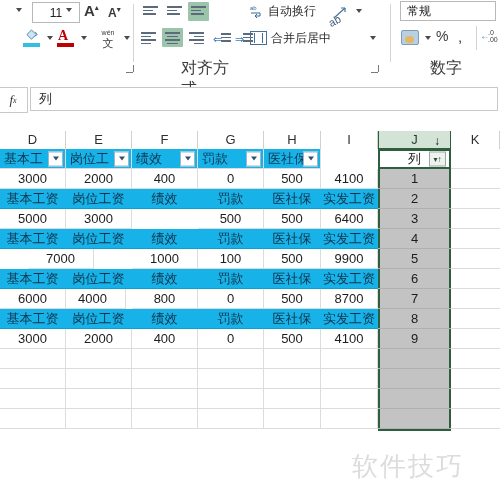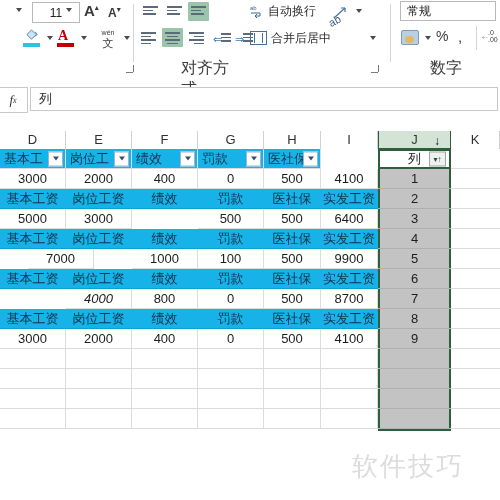--- a/index.html
+++ b/index.html
@@ -369,21 +369,22 @@
         <div class="row blue" style="top: 120px; height: 20px;">
           <div class="cell" style="left: 0px; width: 66px;">基本工资</div>
           <div class="cell" style="left: 66px; width: 66px;">岗位工资</div>
           <div class="cell" style="left: 132px; width: 66px;">绩效</div>
           <div class="cell" style="left: 198px; width: 66px;">罚款</div>
           <div class="cell" style="left: 264px; width: 57px;">医社保</div>
           <div class="cell" style="left: 321px; width: 57px;">实发工资</div>
         </div>
         <div class="selcell" style="position: absolute; left: 378px; width: 73px; top: 120px; height: 20px;">6</div>
         <div class="row" style="top: 140px; height: 20px;">
-          <div class="cell" style="left: 66px; width: 66px; font-style: italic;">4000</div>
+          <div class="cell" style="left: 0px; width: 66px;">6000</div>
+          <div class="cell" style="left: 60px; width: 66px;">4000</div>
           <div class="cell" style="left: 132px; width: 66px;">800</div>
           <div class="cell" style="left: 198px; width: 66px;">0</div>
           <div class="cell" style="left: 264px; width: 57px;">500</div>
           <div class="cell" style="left: 321px; width: 57px;">8700</div>
         </div>
         <div class="selcell" style="position: absolute; left: 378px; width: 73px; top: 140px; height: 20px;">7</div>
         <div class="row blue" style="top: 160px; height: 20px;">
           <div class="cell" style="left: 0px; width: 66px;">基本工资</div>
           <div class="cell" style="left: 66px; width: 66px;">岗位工资</div>
           <div class="cell" style="left: 132px; width: 66px;">绩效</div>

